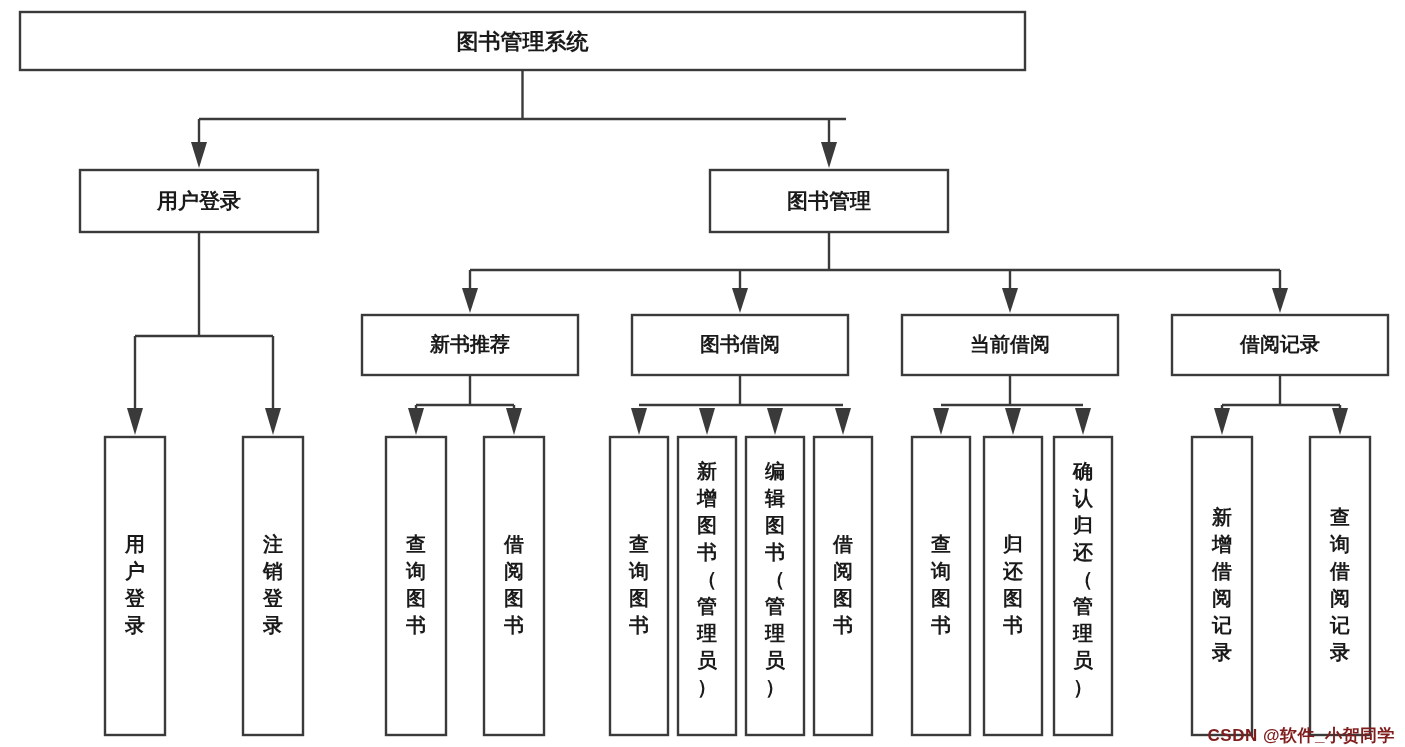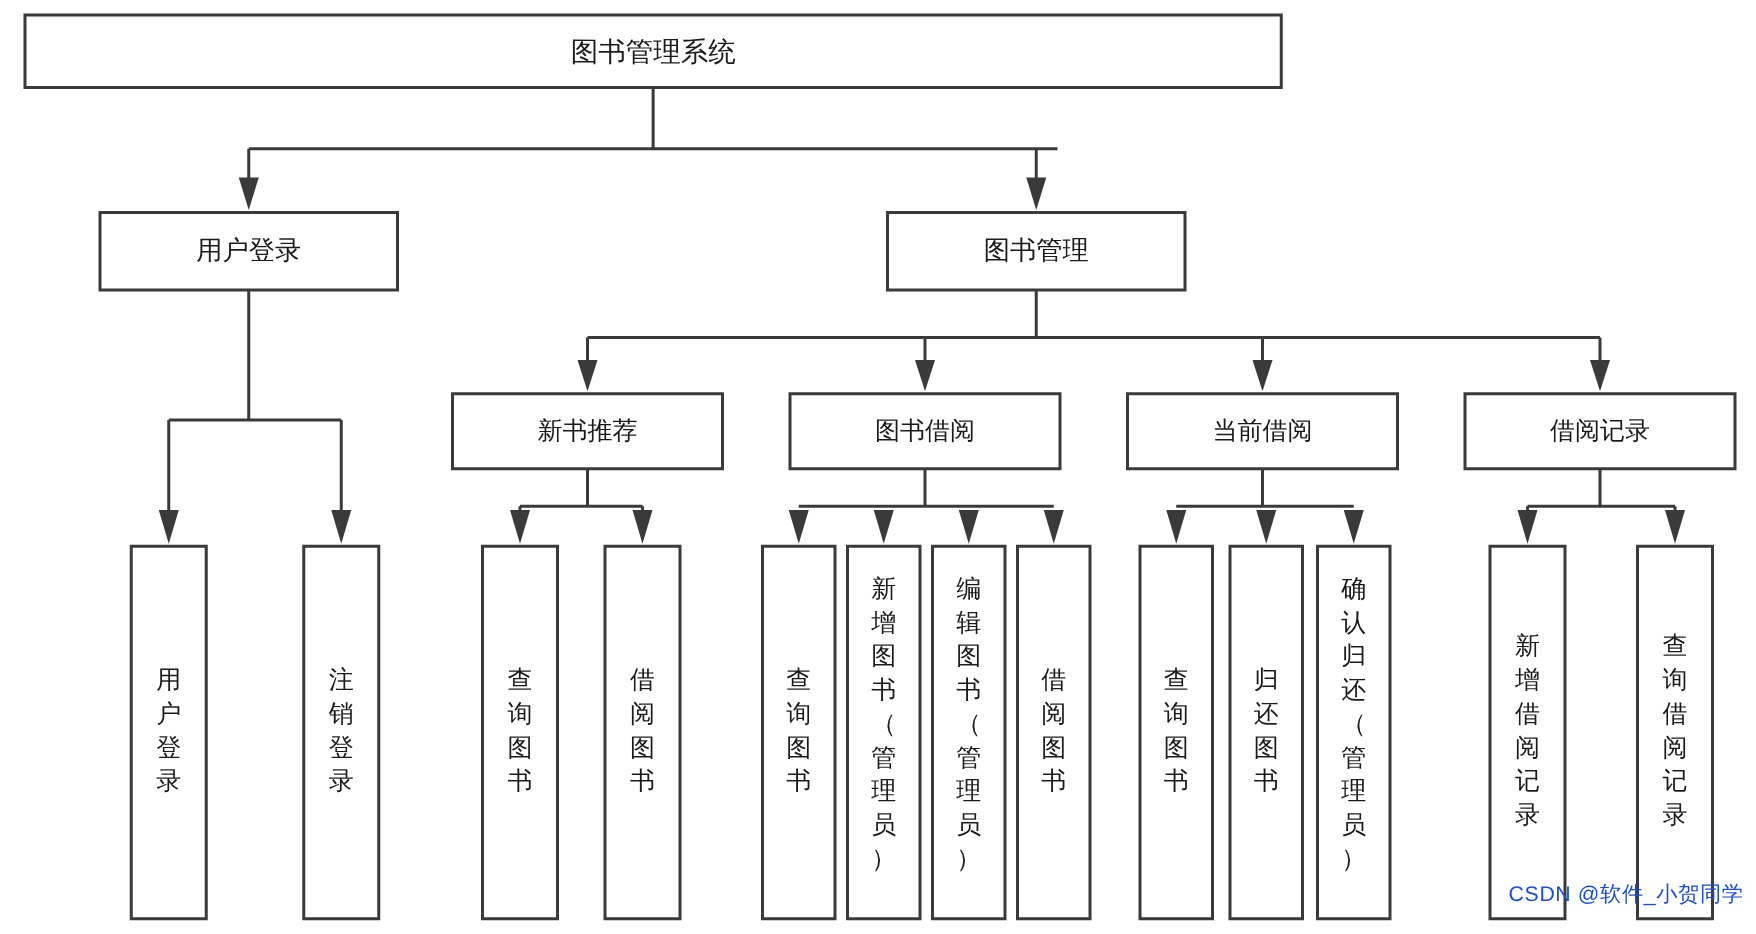--- a/index.html
+++ b/index.html
@@ -11,20 +11,21 @@
     width: 1405px;
     height: 747px;
     font-family: "Liberation Sans", "DejaVu Sans", sans-serif;
     overflow: hidden;
     position: relative;
   }
   #diagram-root {
     position: relative;
     width: 1405px;
     height: 747px;
+    font-weight: bold;
   }
   svg#flowchart {
     position: absolute;
     top: 0;
     left: 0;
     width: 1405px;
     height: 747px;
     display: block;
   }
   .node-box {
@@ -54,22 +55,22 @@
     fill: none;
     stroke-linecap: butt;
   }
   .arrow-head {
     fill: #3a3a3a;
     stroke: none;
   }
   .watermark {
     position: absolute;
     right: 10px;
-    bottom: 20px;
-    color: #1d4ed8;
+    bottom: 0;
+    color: #7f1d1d;
     font-size: 17px;
     font-family: "Liberation Sans", "DejaVu Sans", sans-serif;
     letter-spacing: 0.5px;
     white-space: nowrap;
     user-select: none;
   }
 </style>
 </head>
 <body>
 

